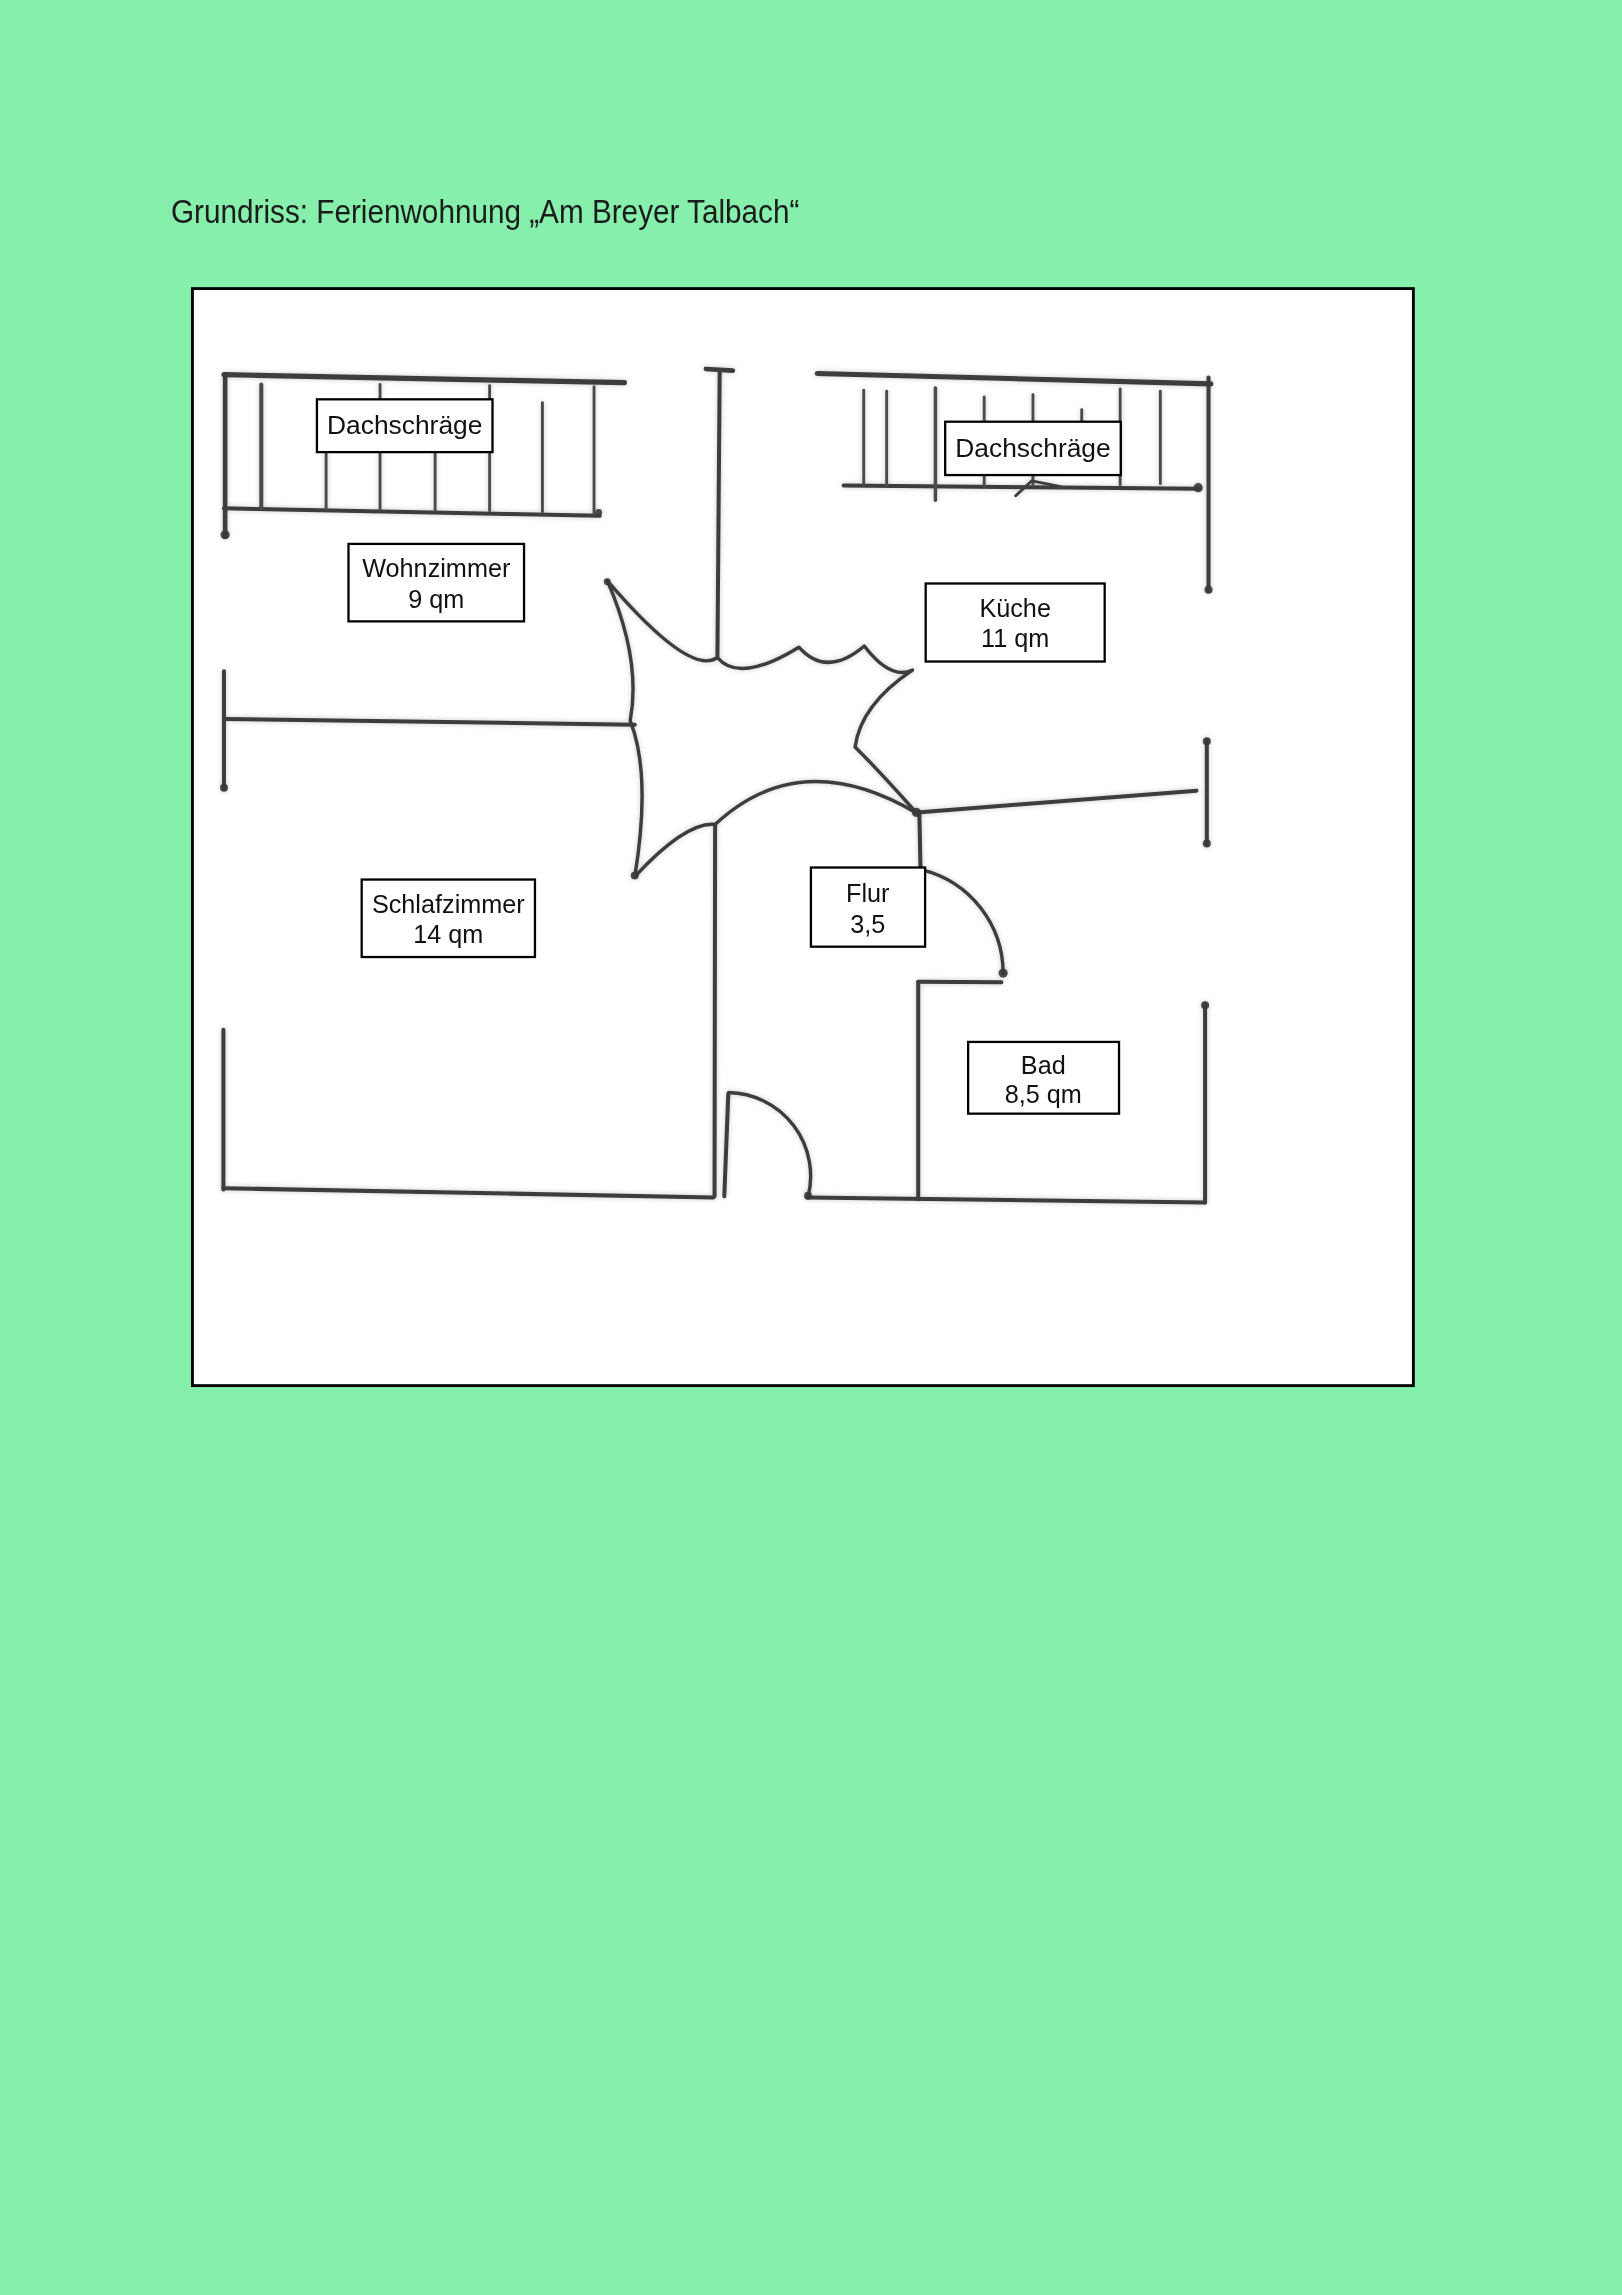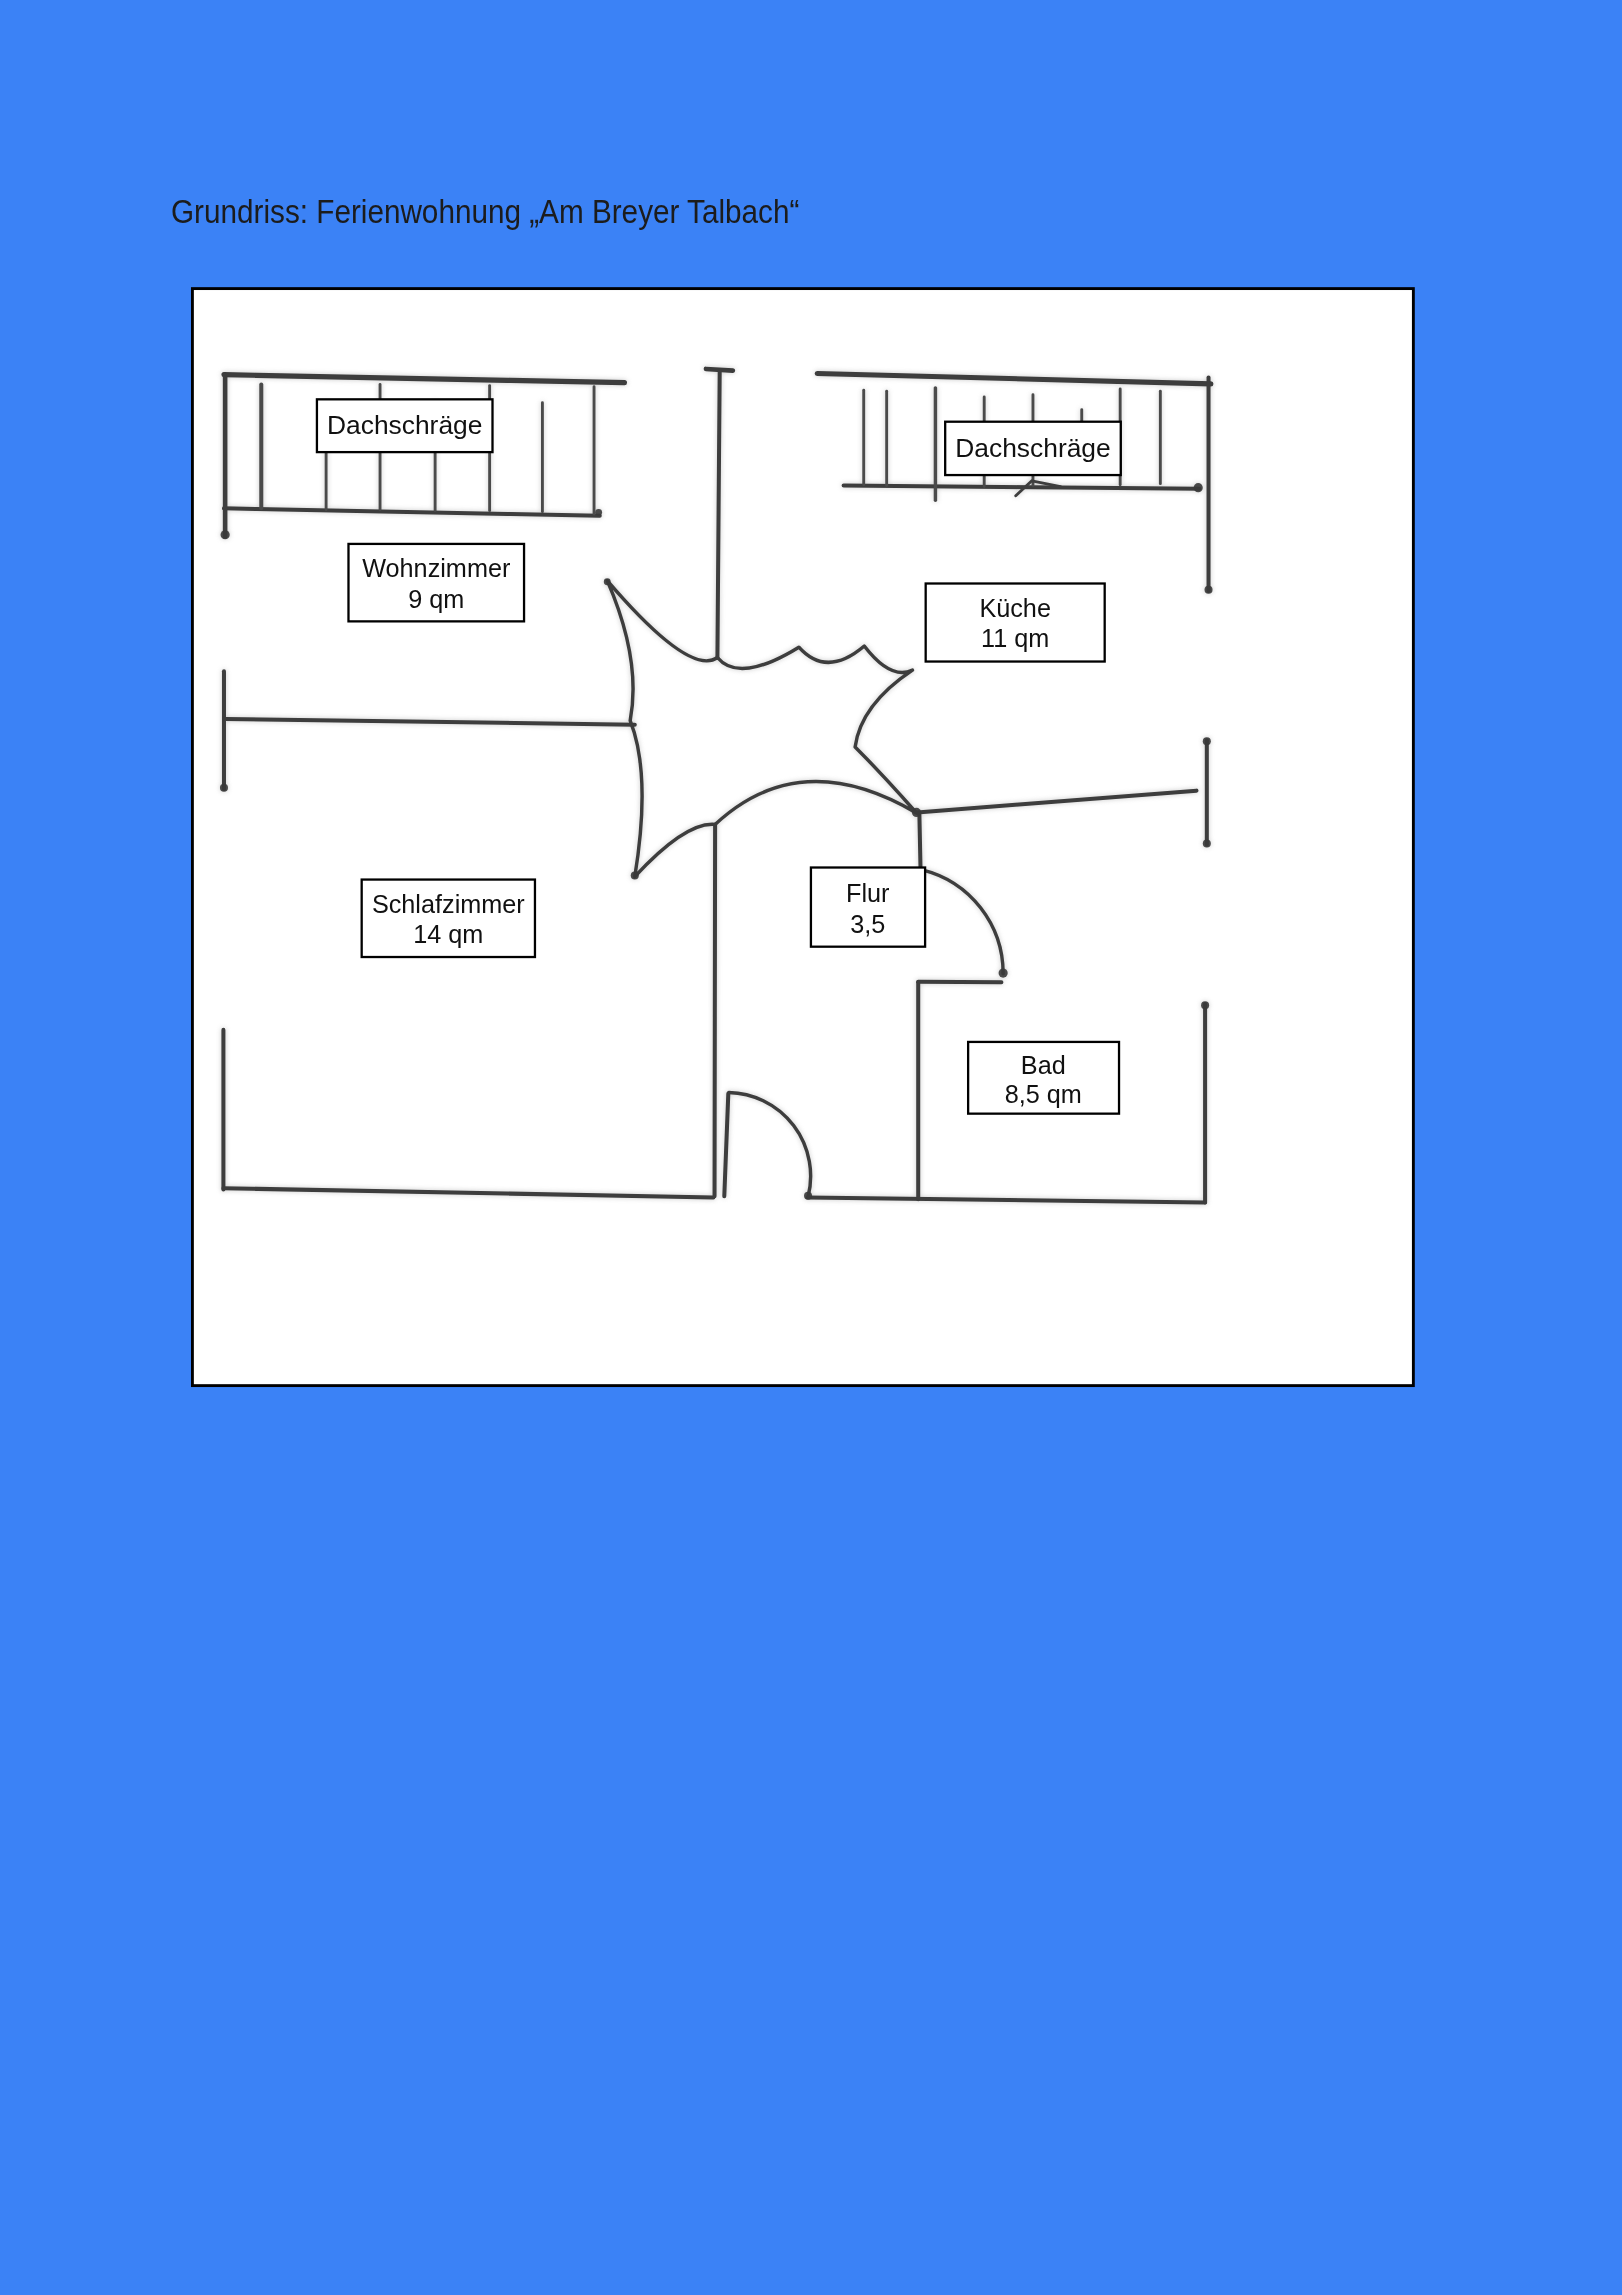--- a/index.html
+++ b/index.html
@@ -4,21 +4,21 @@
 <style>
   html, body {
     margin: 0;
     padding: 0;
     background: #ffffff;
   }
   .page {
     position: relative;
     width: 1623px;
     height: 2295px;
-    background: #3b82f6;
+    background: #86efac;
     font-family: "Liberation Sans", sans-serif;
     overflow: hidden;
   }
   .doc-title {
     position: absolute;
     left: 171px;
     top: 193px;
     font-size: 33px;
     line-height: 37px;
     color: #1c1c1c;

